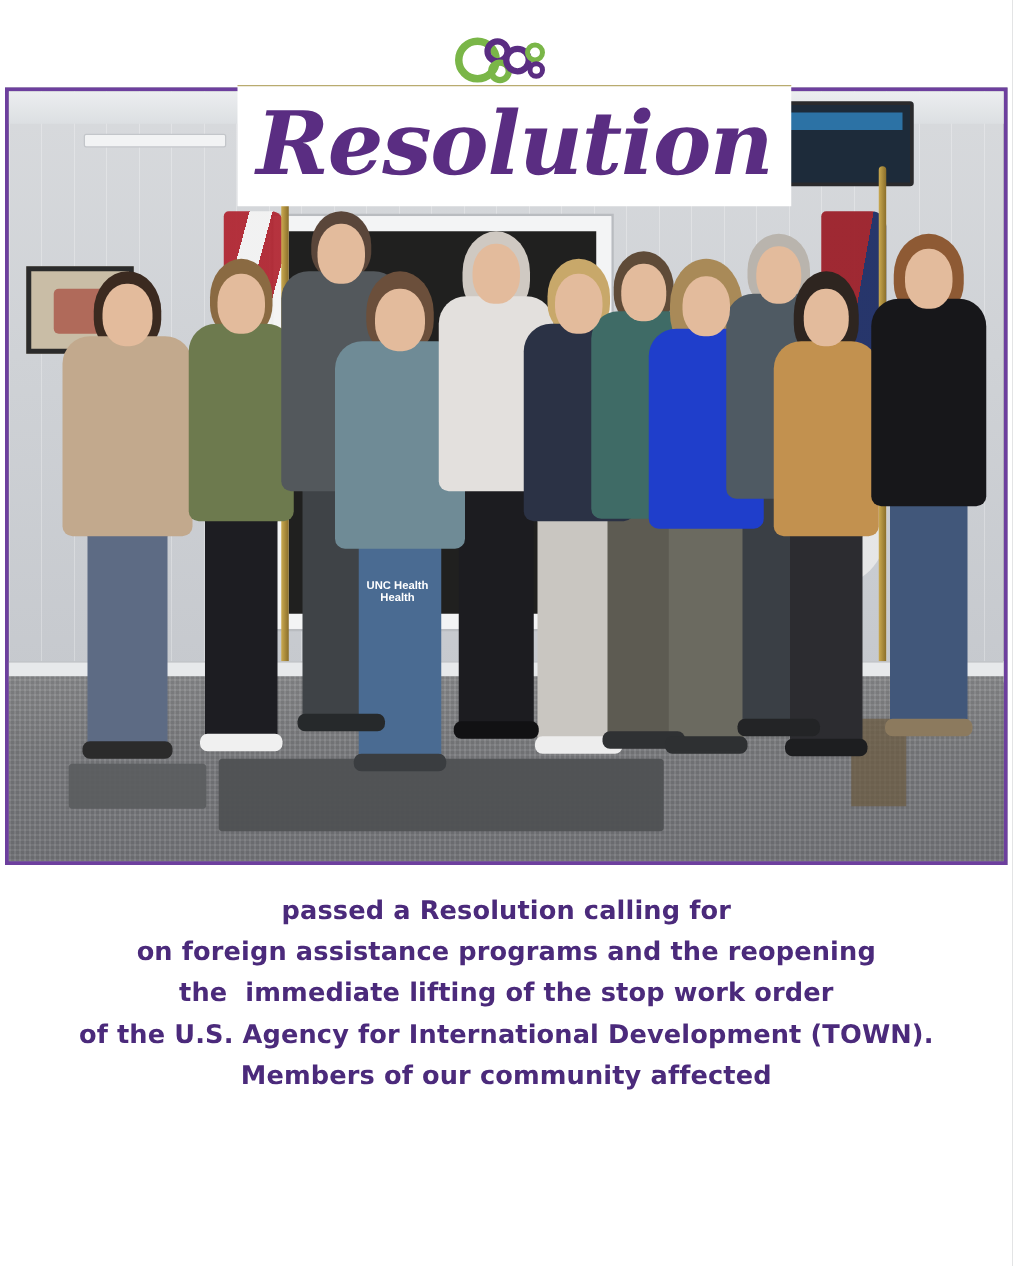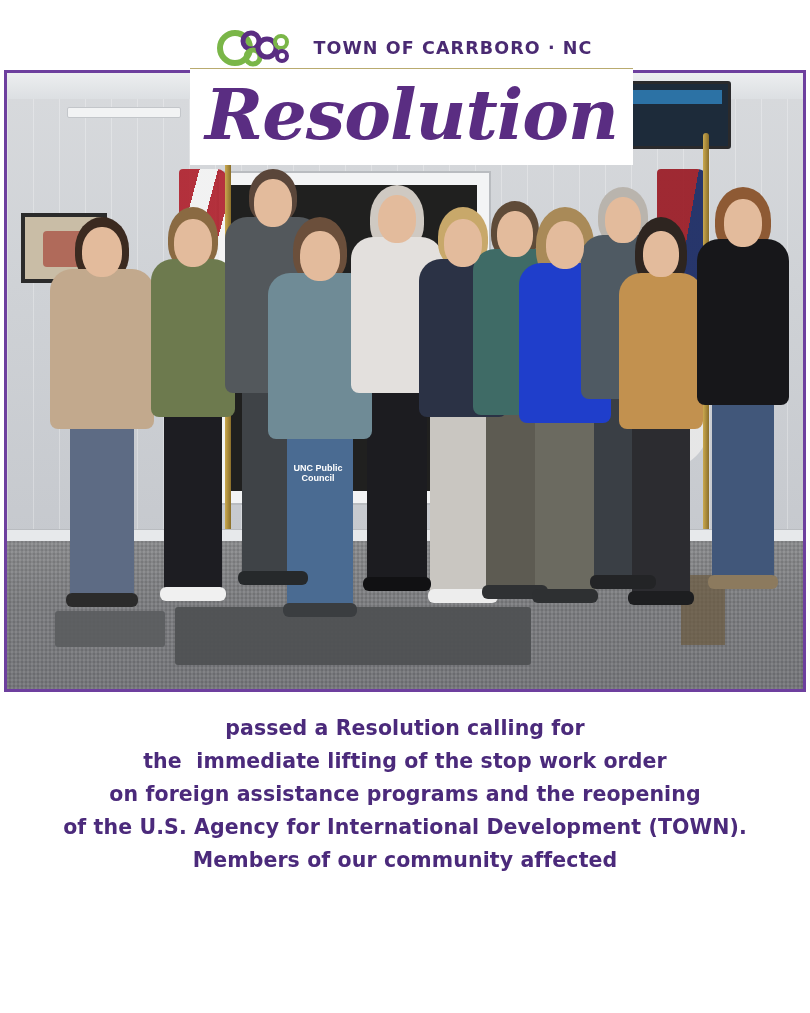--- a/index.html
+++ b/index.html
@@ -290,21 +290,20 @@
   <span class="brand-logo">
     <svg width="82" height="40" viewBox="0 0 82 40" xmlns="http://www.w3.org/2000/svg">
       <circle cx="18" cy="20" r="15" fill="none" stroke="#7ab648" stroke-width="6"></circle>
       <circle cx="34" cy="13" r="8" fill="none" stroke="#5a2d82" stroke-width="5"></circle>
       <circle cx="36" cy="29" r="7" fill="none" stroke="#7ab648" stroke-width="5"></circle>
       <circle cx="50" cy="20" r="9" fill="none" stroke="#5a2d82" stroke-width="5"></circle>
       <circle cx="64" cy="14" r="6" fill="none" stroke="#7ab648" stroke-width="4"></circle>
       <circle cx="65" cy="28" r="5" fill="none" stroke="#5a2d82" stroke-width="4"></circle>
     </svg>
   </span>
-  <span class="brand-text">TOWN OF CARRBORO · NC</span>
 </div>
 
 <div class="photo-frame">
   <div class="photo">
 
     <div class="wall">
       <div class="wall-panel-lines"></div>
     </div>
     <div class="ceiling-strip"></div>
     <div class="ceiling-light"></div>
@@ -415,28 +414,28 @@
     </div>
 
     <div class="person" style="left:686px;width:100px;height:450px;">
       <div class="p-hair" style="top:0;width:56px;height:66px;background:#8e5a34;"></div>
       <div class="p-head" style="top:12px;width:38px;height:48px;"></div>
       <div class="p-body" style="top:52px;width:92px;height:166px;background:#17171a;"></div>
       <div class="p-legs" style="top:210px;width:62px;height:184px;background:#41577a;"></div>
       <div class="p-shoes" style="top:388px;width:70px;background:#8c7a5e;"></div>
     </div>
 
-    <div style="position:absolute;left:272px;top:390px;width:78px;text-align:center;color:#ffffff;font-size:9px;font-weight:bold;line-height:10px;font-family:'Liberation Sans',sans-serif;z-index:4;">UNC Public Council</div>
+    <div style="position:absolute;left:272px;top:390px;width:78px;text-align:center;color:#ffffff;font-size:9px;font-weight:bold;line-height:10px;font-family:'Liberation Sans',sans-serif;z-index:4;">UNC Health Health</div>
 
   </div>
 </div>
 
 <div class="plaque">
   <span class="plaque-word">Resolution</span>
 </div>
 
 <div class="caption">
   <div>passed a Resolution calling for</div>
+  <div>on foreign assistance programs and the reopening</div>
   <div>the  immediate lifting of the stop work order</div>
-  <div>on foreign assistance programs and the reopening</div>
   <div>of the U.S. Agency for International Development (TOWN).</div>
   <div>Members of our community affected</div>
 </div>
 
 </body></html>

